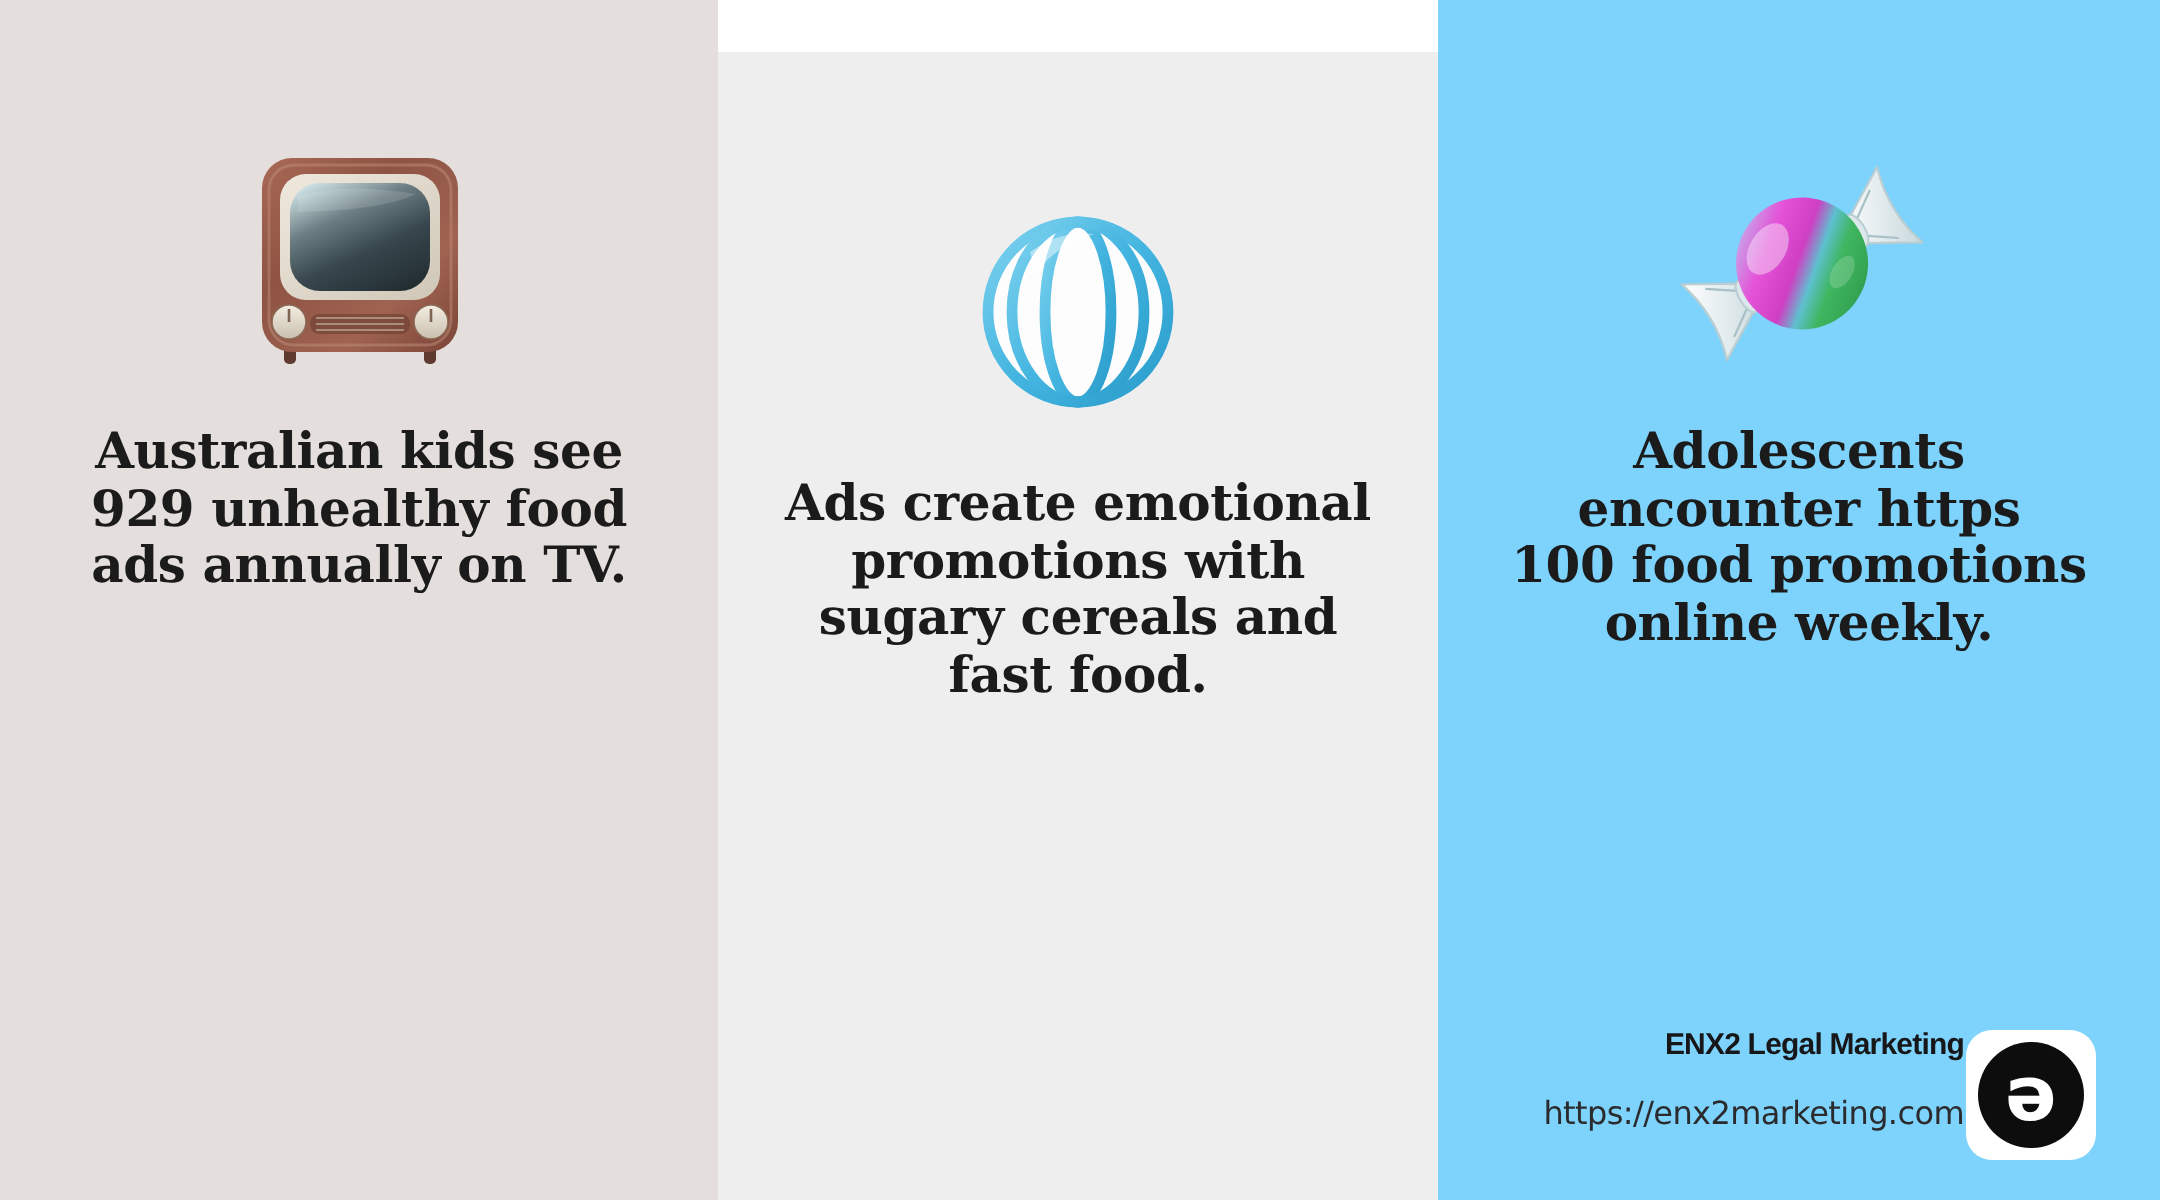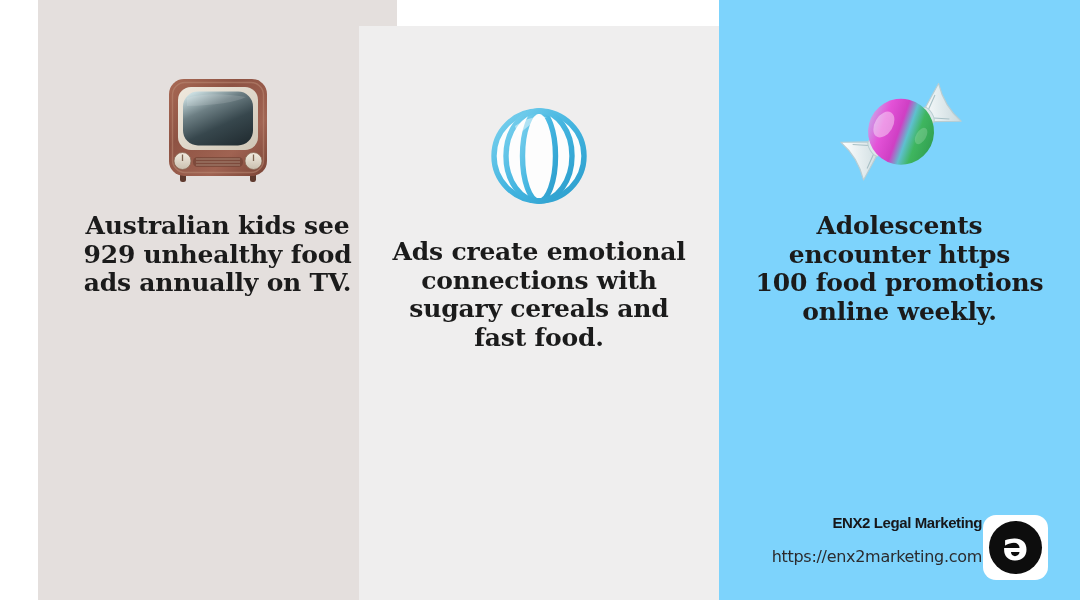--- a/index.html
+++ b/index.html
@@ -15,21 +15,21 @@
     font-family: "Liberation Sans", sans-serif;
   }
   .panel {
     position: absolute;
     top: 0;
     height: 600px;
     display: flex;
     flex-direction: column;
     align-items: center;
   }
-  #panel-left   { left: 0px;   width: 359px; background: #e4dfdd; margin-left: 38px; }
+  #panel-left   { left: 0px;   width: 359px; background: #e4dfdd; }
   #panel-center { left: 359px; width: 360px; background: #efeeee; margin-top: 26px; }
   #panel-right  { left: 719px; width: 361px; background: #7dd3fc; }
 
   .emoji-wrap {
     position: absolute;
     top: 60px;
     left: 0;
     width: 100%;
     height: 140px;
     display: flex;
@@ -205,21 +205,21 @@
           <line x1="13.5" y1="33" x2="94.5" y2="33"></line>
           <line x1="9" y1="54" x2="99" y2="54"></line>
           <line x1="13.5" y1="75" x2="94.5" y2="75"></line>
         </g>
         <path d="M30 24 Q45 13 62 15 Q42 21 33 35 Z" fill="#ffffff" opacity="0.45"></path>
       </svg>
     </div>
 
     <div class="headline">
       <span class="ln">Ads create emotional</span>
-      <span class="ln">connections with</span>
+      <span class="ln">promotions with</span>
       <span class="ln">sugary cereals and</span>
       <span class="ln">fast food.</span>
     </div>
   </div>
 
   <div class="panel" id="panel-right">
 
     <div class="emoji-wrap">
       <svg class="emoji-svg" width="130" height="120" viewBox="0 0 130 120" aria-hidden="true">
         <defs>

